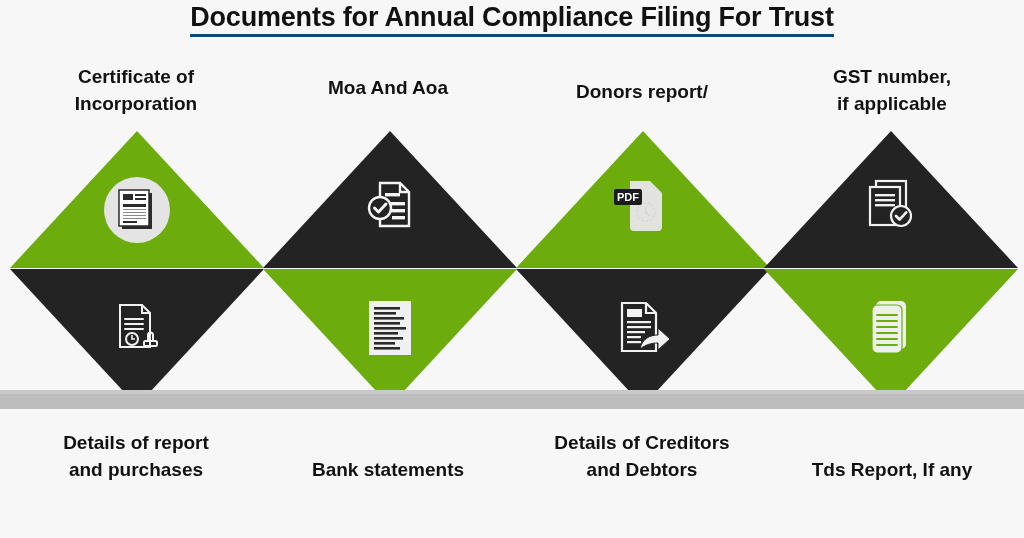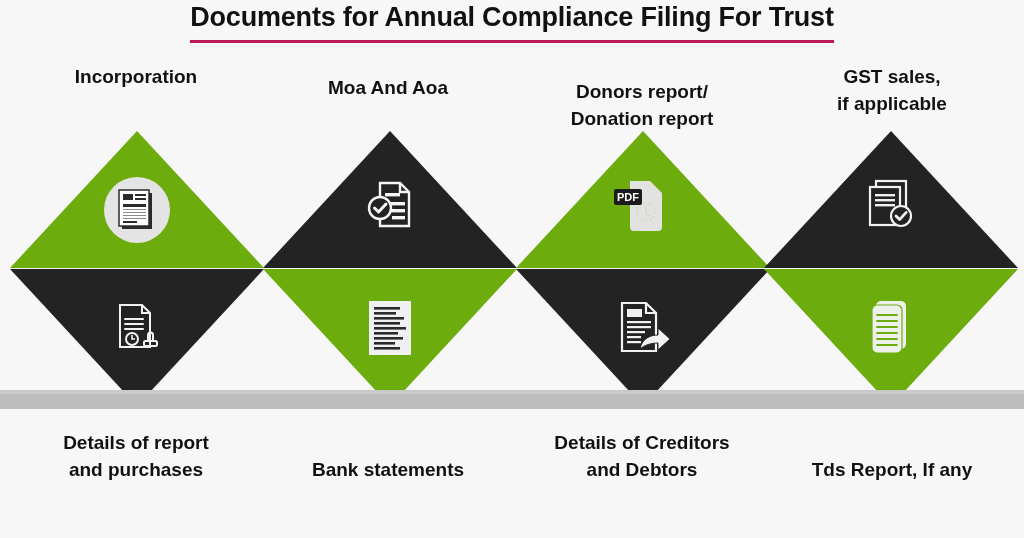--- a/index.html
+++ b/index.html
@@ -31,22 +31,22 @@
     top: 2px;
     width: 1024px;
     text-align: center;
     font-size: 27px;
     font-weight: bold;
     color: #111111;
     letter-spacing: -0.2px;
     white-space: nowrap;
   }
   .title span {
-    border-bottom: 3px solid #be185d;
-    padding-bottom: 8px;
+    border-bottom: 3px solid #0c4a6e;
+    padding-bottom: 2px;
   }
 
   
   .diamond-row {
     position: absolute;
     left: 0;
     top: 131px;
     width: 868px;
     height: 275px;
   }
@@ -150,31 +150,31 @@
 </head>
 <body>
 
 <div class="canvas">
 
   <div class="title">
     <span>Documents for Annual Compliance Filing For Trust</span>
   </div>
 
   <div class="label top-1">
+    <span>Certificate of</span>
     <span class="l2">Incorporation</span>
   </div>
   <div class="label top-2">
     <span>Moa And Aoa</span>
   </div>
   <div class="label top-3">
     <span>Donors report/</span>
-    <span class="l2">Donation report</span>
   </div>
   <div class="label top-4">
-    <span>GST sales,</span>
+    <span>GST number,</span>
     <span class="l2">if applicable</span>
   </div>
 
   <div class="diamond-row">
 
     <div class="column col-1">
       <div class="tri tri-top green"></div>
       <div class="tri tri-bottom dark"></div>
 
       <div class="icon-slot top">

